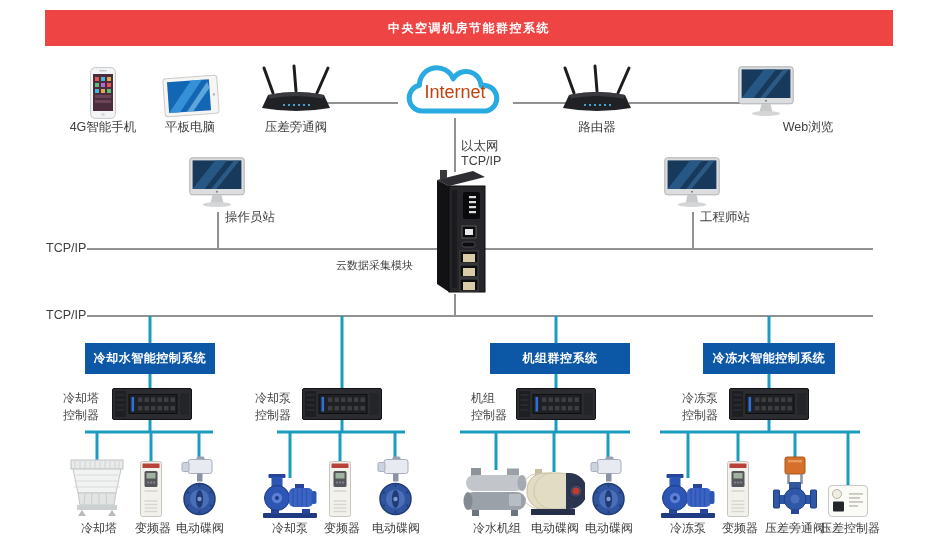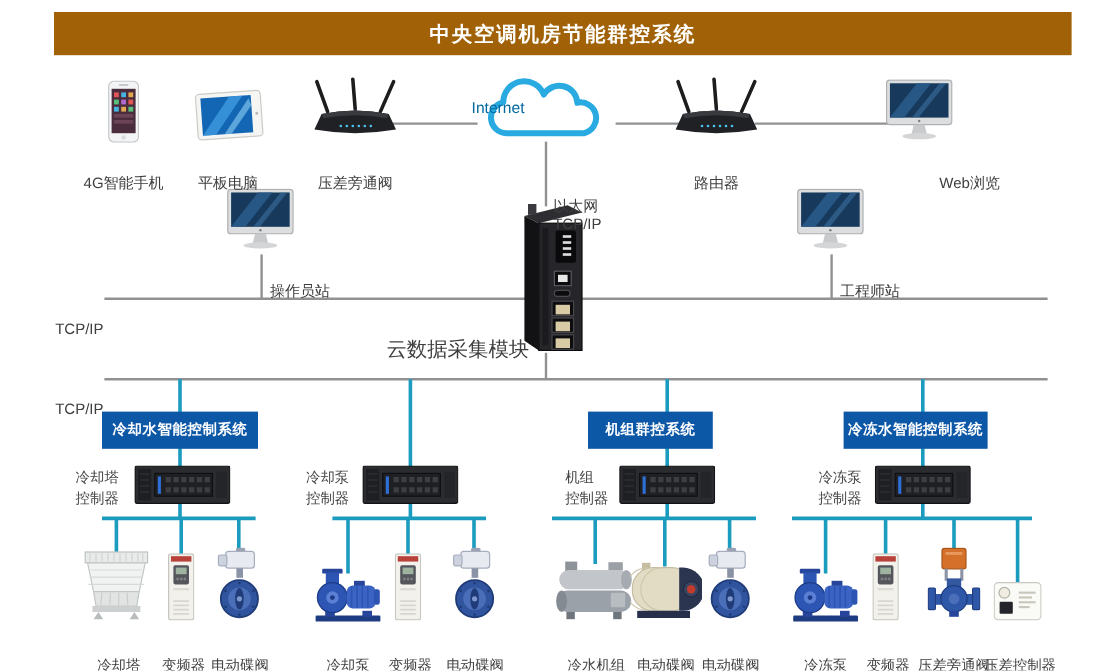--- a/index.html
+++ b/index.html
@@ -2,34 +2,34 @@
 <html><head>
 <meta charset="utf-8">
 <style>
   html,body{margin:0;padding:0;background:#ffffff;}
   #stage{
     position:relative;width:929px;height:559px;overflow:hidden;background:#ffffff;
     font-family:"Liberation Sans","DejaVu Sans",sans-serif;
   }
   #lines{position:absolute;left:0;top:0;z-index:1;}
   .node{position:absolute;z-index:2;line-height:0;}
-  .lbl{position:absolute;z-index:3;font-size:12px;color:#3e3e3e;white-space:nowrap;line-height:15px;margin-top:26px;}
+  .lbl{position:absolute;z-index:3;font-size:12px;color:#3e3e3e;white-space:nowrap;line-height:15px;}
   .lbl.c{transform:translateX(-50%);}
   .lbl.md{font-size:12.5px;}
   .title-bar{
-    position:absolute;left:45px;top:10px;width:848px;height:36px;background:#a16207;
-    color:#ffffff;font-size:17px;font-weight:bold;letter-spacing:1.5px;
+    position:absolute;left:45px;top:10px;width:848px;height:36px;background:#ef4444;
+    color:#ffffff;font-size:12px;font-weight:bold;letter-spacing:1.5px;
     display:flex;align-items:center;justify-content:center;z-index:2;
   }
   .hdr{
     position:absolute;height:31px;background:#0d57a7;color:#ffffff;font-size:12px;font-weight:bold;
     display:flex;align-items:center;justify-content:center;letter-spacing:.5px;z-index:2;
   }
   .ctrl-lbl{position:absolute;z-index:3;font-size:12px;color:#454545;line-height:16.5px;white-space:nowrap;}
-  .cloud-word{position:absolute;z-index:3;font-size:13px;color:#0369a1;text-align:left;}
+  .cloud-word{position:absolute;z-index:3;font-size:18px;color:#c2410c;text-align:center;}
 </style>
 </head>
 <body>
 
 <svg width="0" height="0" style="position:absolute" aria-hidden="true">
 <defs>
   <symbol id="sym-monitor" viewBox="0 0 56 52">
     <rect x="0.8" y="0.8" width="54.4" height="37" rx="2.5" fill="#dcddde" stroke="#aeb0b2"></rect>
     <rect x="3.6" y="3.4" width="48.8" height="28.6" fill="#16395c"></rect>
     <path d="M3.6 32 L26 3.4 H38 L15.5 32 Z" fill="#2a5d8c" opacity="0.85"></path>
@@ -351,28 +351,28 @@
   <div class="lbl md" style="left:225px;top:210px">操作员站</div>
 
   <div class="node" style="left:664px;top:157px"><svg width="56" height="52">
         <use href="#sym-monitor"></use>
       </svg></div>
   <div class="lbl md" style="left:700px;top:210px">工程师站</div>
 
   <div class="node" style="left:423px;top:166px"><svg width="72" height="130">
         <use href="#sym-module"></use>
       </svg></div>
-  <div class="lbl" style="left:322px;top:258px;font-size:17px">云数据采集模块</div>
+  <div class="lbl" style="left:336px;top:258px;font-size:11px">云数据采集模块</div>
 
   <div class="lbl md" style="left:46px;top:241px">TCP/IP</div>
   <div class="lbl md" style="left:46px;top:308px">TCP/IP</div>
 
   <div class="hdr" style="left:85px;top:343px;width:130px">冷却水智能控制系统</div>
-  <div class="hdr" style="left:490px;top:343px;width:104px">机组群控系统</div>
-  <div class="hdr" style="left:703px;top:343px;width:120px">冷冻水智能控制系统</div>
+  <div class="hdr" style="left:490px;top:343px;width:140px">机组群控系统</div>
+  <div class="hdr" style="left:703px;top:343px;width:132px">冷冻水智能控制系统</div>
 
   <div class="ctrl-lbl" style="left:63px;top:390px">
     <span>冷却塔</span><br>
     <span>控制器</span>
   </div>
   <div class="node" style="left:112px;top:388px"><svg width="80" height="32">
         <use href="#sym-controller"></use>
       </svg></div>
 
   <div class="ctrl-lbl" style="left:255px;top:390px">

